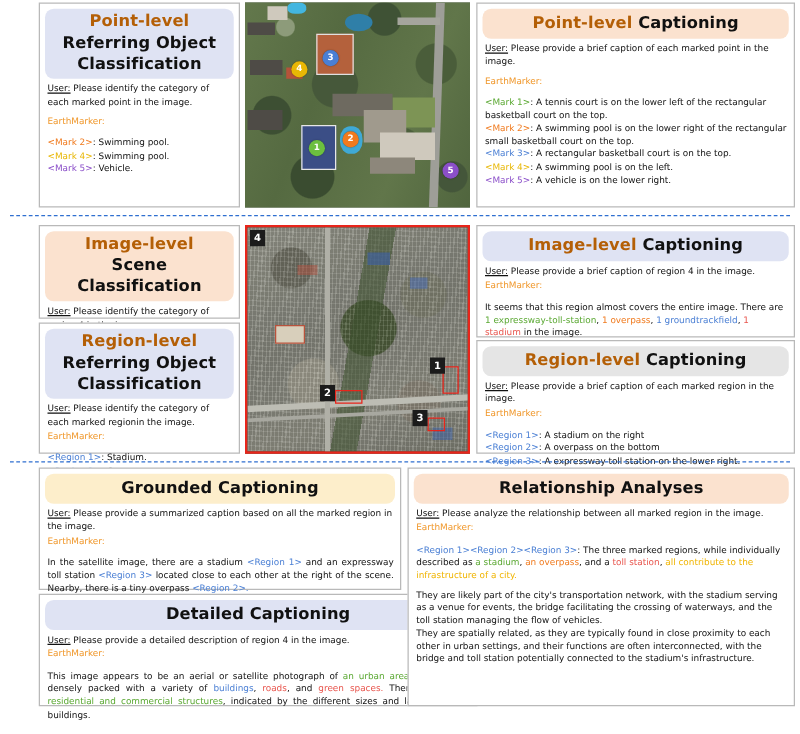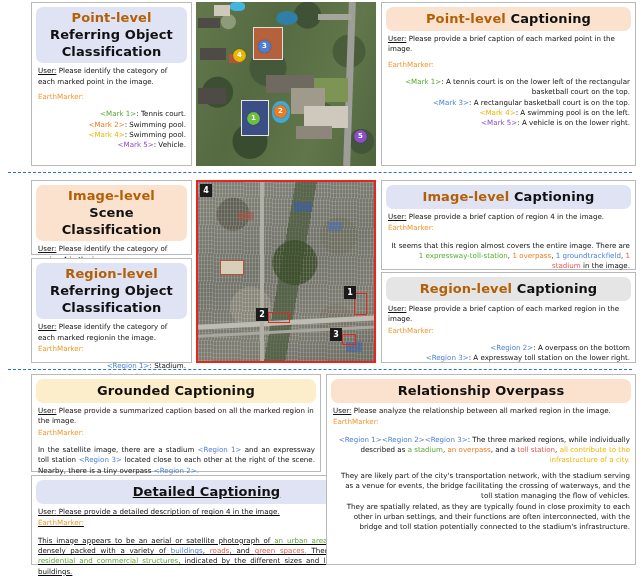--- a/index.html
+++ b/index.html
@@ -11,21 +11,21 @@
   .panel{position:absolute;background:#fff;border:1px solid #b9b9b9;box-sizing:border-box;}
   .hdr{border-radius:7px;text-align:center;font-size:13px;font-weight:bold;color:#111;
        padding:3px 4px 4px;line-height:1.32;letter-spacing:.1px;}
   .hdr .t1{color:#b45f06;}
   .hdr.two-line{padding:2px 4px 3px;}
   .body{padding:3px 5px 2px 6px;font-size:7.1px;line-height:1.45;color:#111;}
   .q{margin:0 0 0 0;}
   .q u{text-decoration:underline;}
   .em{color:#f0972a;margin-top:5px;}
   .em.tight{margin-top:1px;}
-  .ln{margin:0;text-align:right;}
+  .ln{margin:0;}
   .sp{height:5px;}
 
   
   .m1{color:#5aa832;} .m2{color:#f07a1e;} .m3{color:#4a7fd4;}
   .m4{color:#e8b705;} .m5{color:#8b4fc9;}
   .rg{color:#4a7fd4;}
   .c-green{color:#5aa832;} .c-orange{color:#f07a1e;} .c-red{color:#e8554d;}
   .c-blue{color:#4a7fd4;} .c-yellow{color:#f0b400;}
 
   
@@ -98,21 +98,20 @@
 <div class="page">
 
   <div class="panel" style="left:31px;top:2px;width:161px;height:164px;">
     <div class="hdr h-lav two-line" style="margin:4px 4px 0;">
       <span class="t1">Point-level</span><br>
       <span>Referring Object Classification</span>
     </div>
     <div class="body">
       <p class="q"><u>User:</u><span> Please identify the category of each marked point in the image.</span></p>
       <p class="em">EarthMarker:</p>
-      <p class="ln"><span class="m1">&lt;Mark 1&gt;</span><span>: Tennis court.</span></p>
       <p class="ln"><span class="m2">&lt;Mark 2&gt;</span><span>: Swimming pool.</span></p>
       <p class="ln"><span class="m4">&lt;Mark 4&gt;</span><span>: Swimming pool.</span></p>
       <p class="ln"><span class="m5">&lt;Mark 5&gt;</span><span>: Vehicle.</span></p>
     </div>
   </div>
 
   <div class="img-box" style="left:196px;top:2px;width:180px;height:164px;">
     <div class="sat aerial">
       <div class="roof lt" style="left:18px;top:3px;width:16px;height:11px;"></div>
       <div class="roof dk" style="left:2px;top:16px;width:22px;height:10px;"></div>
@@ -152,20 +151,21 @@
 
   <div class="panel" style="left:381px;top:2px;width:255px;height:164px;">
     <div class="hdr h-peach" style="margin:4px 4px 0;">
       <span class="t1">Point-level</span>
       <span>Captioning</span>
     </div>
     <div class="body">
       <p class="q"><u>User:</u><span> Please provide a brief caption of each marked point in the image.</span></p>
       <p class="em">EarthMarker:</p>
       <p class="ln"><span class="m1">&lt;Mark 1&gt;</span><span>: A tennis court is on the lower left of the rectangular basketball court on the top.</span></p>
+      <p class="ln"><span class="m2">&lt;Mark 2&gt;</span><span>: A swimming pool is on the lower right of the rectangular small basketball court on the top.</span></p>
       <p class="ln"><span class="m3">&lt;Mark 3&gt;</span><span>: A rectangular basketball court is on the top.</span></p>
       <p class="ln"><span class="m4">&lt;Mark 4&gt;</span><span>: A swimming pool is on the left.</span></p>
       <p class="ln"><span class="m5">&lt;Mark 5&gt;</span><span>: A vehicle is on the lower right.</span></p>
     </div>
   </div>
 
   <div class="divider" style="top:172px;"></div>
 
   <div class="panel" style="left:31px;top:180px;width:161px;height:75px;">
     <div class="hdr h-peach two-line" style="margin:4px 4px 0;">
@@ -240,52 +240,53 @@
   </div>
 
   <div class="panel" style="left:381px;top:272px;width:255px;height:91px;">
     <div class="hdr h-green" style="margin:4px 4px 0;">
       <span class="t1">Region-level</span>
       <span>Captioning</span>
     </div>
     <div class="body">
       <p class="q"><u>User:</u><span> Please provide a brief caption of each marked region in the image.</span></p>
       <p class="em tight">EarthMarker:</p>
+      <p class="ln"><span class="rg">&lt;Region 1&gt;</span><span>: A stadium on the right</span></p>
       <p class="ln"><span class="rg">&lt;Region 2&gt;</span><span>: A overpass on the bottom</span></p>
       <p class="ln"><span class="rg">&lt;Region 3&gt;</span><span>: A expressway toll station on the lower right.</span></p>
     </div>
   </div>
 
   <div class="divider" style="top:369px;"></div>
 
   <div class="panel" style="left:31px;top:374px;width:290px;height:98px;">
     <div class="hdr h-cream" style="margin:4px 4px 0;">
       <span>Grounded Captioning</span>
     </div>
     <div class="body">
       <p class="q"><u>User:</u><span> Please provide a summarized caption based on all the marked region in the image.</span></p>
       <p class="em tight">EarthMarker:</p>
       <p class="ln" style="text-align:justify;"><span>In the satellite image, there are a stadium </span><span class="rg">&lt;Region 1&gt;</span><span> and an  expressway toll station </span><span class="rg">&lt;Region 3&gt;</span><span> located close to each other at the right of the scene. Nearby, there is a tiny overpass  </span><span class="rg">&lt;Region 2&gt;.</span></p>
     </div>
   </div>
 
-  <div class="panel" style="left:31px;top:475px;width:351px;height:90px;text-decoration:underline;">
+  <div class="panel" style="left:31px;top:475px;width:351px;height:90px;">
     <div class="hdr h-lav" style="margin:4px 4px 0;">
       <span>Detailed Captioning</span>
     </div>
     <div class="body">
       <p class="q"><u>User:</u><span> Please provide a detailed description of region 4 in the image.</span></p>
       <p class="em tight">EarthMarker:</p>
       <p class="ln" style="text-align:justify;"><span>This image appears to be an aerial or satellite photograph of </span><span class="c-green">an urban area.</span><span> The area is densely packed with a variety of </span><span class="c-blue">buildings</span><span>, </span><span class="c-red">roads</span><span>, and </span><span class="c-red">green spaces.</span><span> There's a mix of </span><span class="c-green">residential and commercial structures</span><span>, indicated by the different sizes and layouts of the buildings.</span></p>
     </div>
   </div>
 
   <div class="panel" style="left:326px;top:374px;width:310px;height:191px;">
     <div class="hdr h-peach" style="margin:4px 4px 0;">
-      <span>Relationship Overpass</span>
+      <span>Relationship Analyses</span>
     </div>
     <div class="body">
       <p class="q"><u>User:</u><span> Please analyze the relationship between all marked region in the image.</span></p>
       <p class="em tight">EarthMarker:</p>
       <p class="ln"><span class="rg">&lt;Region 1&gt;&lt;Region 2&gt;&lt;Region 3&gt;</span><span>: The three marked regions, while individually described as </span><span class="c-green">a stadium</span><span>, </span><span class="c-orange">an overpass</span><span>, and a </span><span class="c-red">toll station</span><span>, </span><span class="c-yellow">all contribute to the infrastructure of a city.</span></p>
       <div class="sp"></div>
       <p class="ln">They are likely part of the city's transportation network, with the stadium serving as a venue for events, the bridge facilitating the crossing of waterways, and the toll station managing the flow of vehicles.</p>
       <p class="ln">They are spatially related, as they are typically found in close proximity to each other in urban settings, and their functions are often interconnected, with the bridge and toll station potentially connected to the stadium's infrastructure.</p>
     </div>
   </div>

